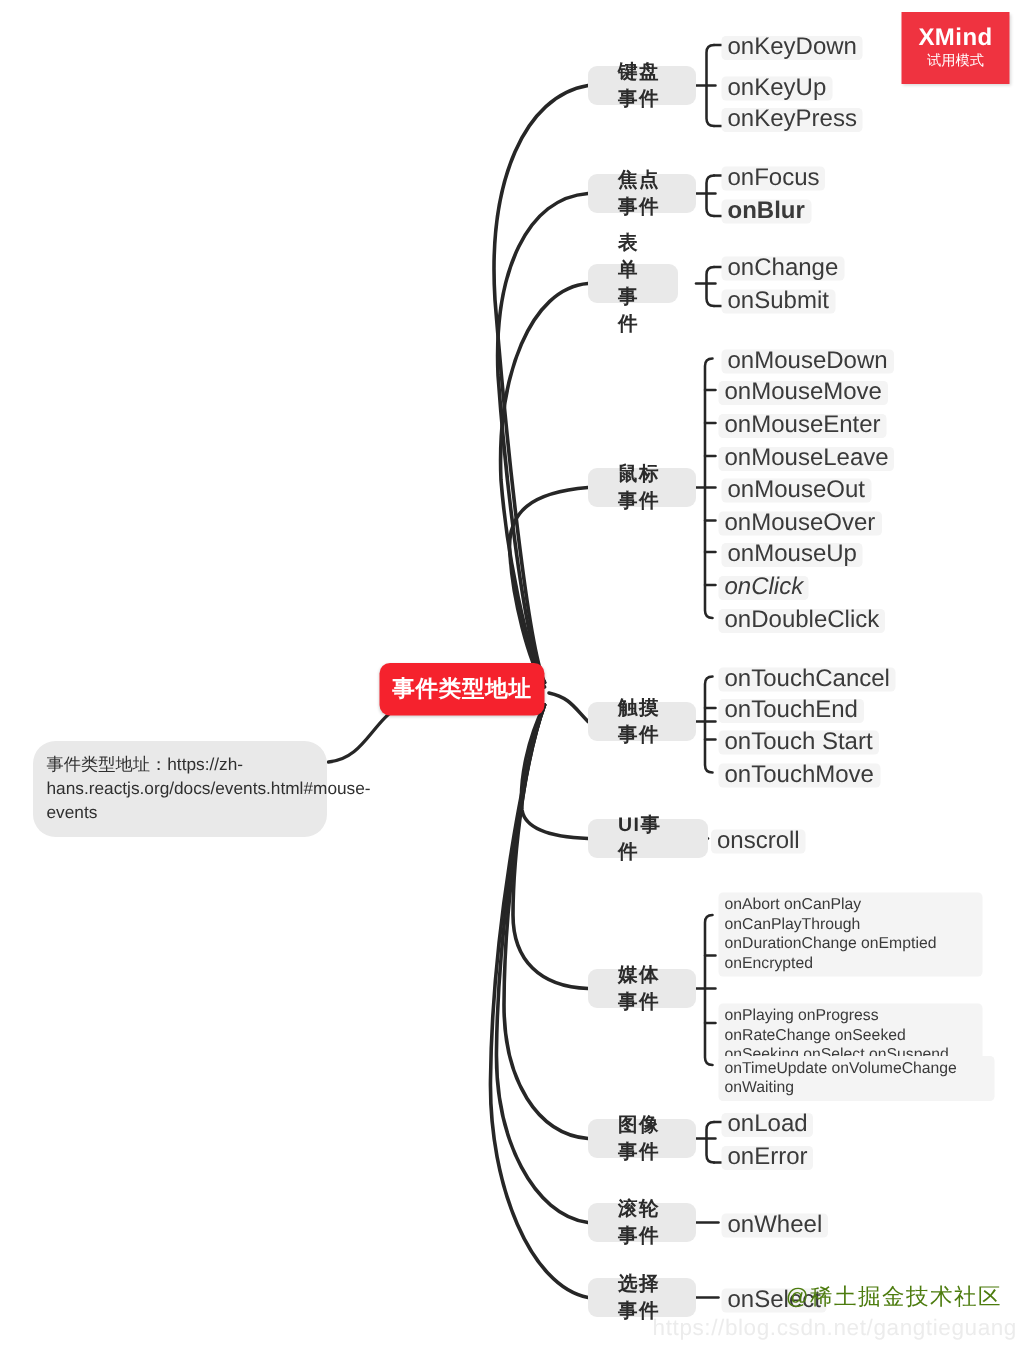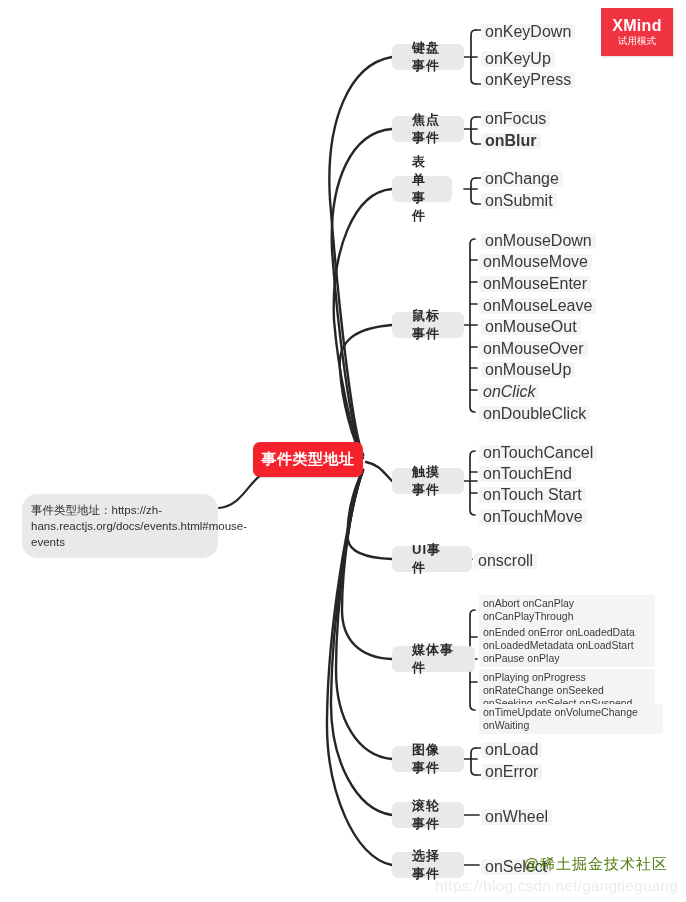--- a/index.html
+++ b/index.html
@@ -205,23 +205,22 @@
 
   <div class="branch" style="left:392px;top:468px;width:72px;">触摸事件</div>
   <div class="leaf" style="left:479px;top:445px;">onTouchCancel</div>
   <div class="leaf" style="left:479px;top:466px;">onTouchEnd</div>
   <div class="leaf" style="left:479px;top:487px;">onTouch Start</div>
   <div class="leaf" style="left:479px;top:509px;">onTouchMove</div>
 
   <div class="branch" style="left:392px;top:546px;width:80px;">UI事件</div>
   <div class="leaf" style="left:474px;top:553px;">onscroll</div>
 
-  <div class="branch" style="left:392px;top:646px;width:83px;">媒体事件</div>
+  <div class="branch" style="left:392px;top:646px;width:72px;">媒体事件</div>
   <div class="leaf multi" style="left:479px;top:595px;width:176px;">onAbort onCanPlay onCanPlayThrough onDurationChange onEmptied onEncrypted</div>
-  <div class="leaf multi" style="left:479px;top:624px;width:176px;">onEnded onError onLoadedData onLoadedMetadata onLoadStart onPause onPlay</div>
   <div class="leaf multi" style="left:479px;top:669px;width:176px;">onPlaying onProgress onRateChange onSeeked onSeeking onSelect onSuspend</div>
   <div class="leaf multi" style="left:479px;top:704px;width:184px;">onTimeUpdate onVolumeChange onWaiting</div>
 
   <div class="branch" style="left:392px;top:746px;width:72px;">图像事件</div>
   <div class="leaf" style="left:481px;top:742px;">onLoad</div>
   <div class="leaf" style="left:481px;top:764px;">onError</div>
 
   <div class="branch" style="left:392px;top:802px;width:72px;">滚轮事件</div>
   <div class="leaf" style="left:481px;top:809px;">onWheel</div>
 

